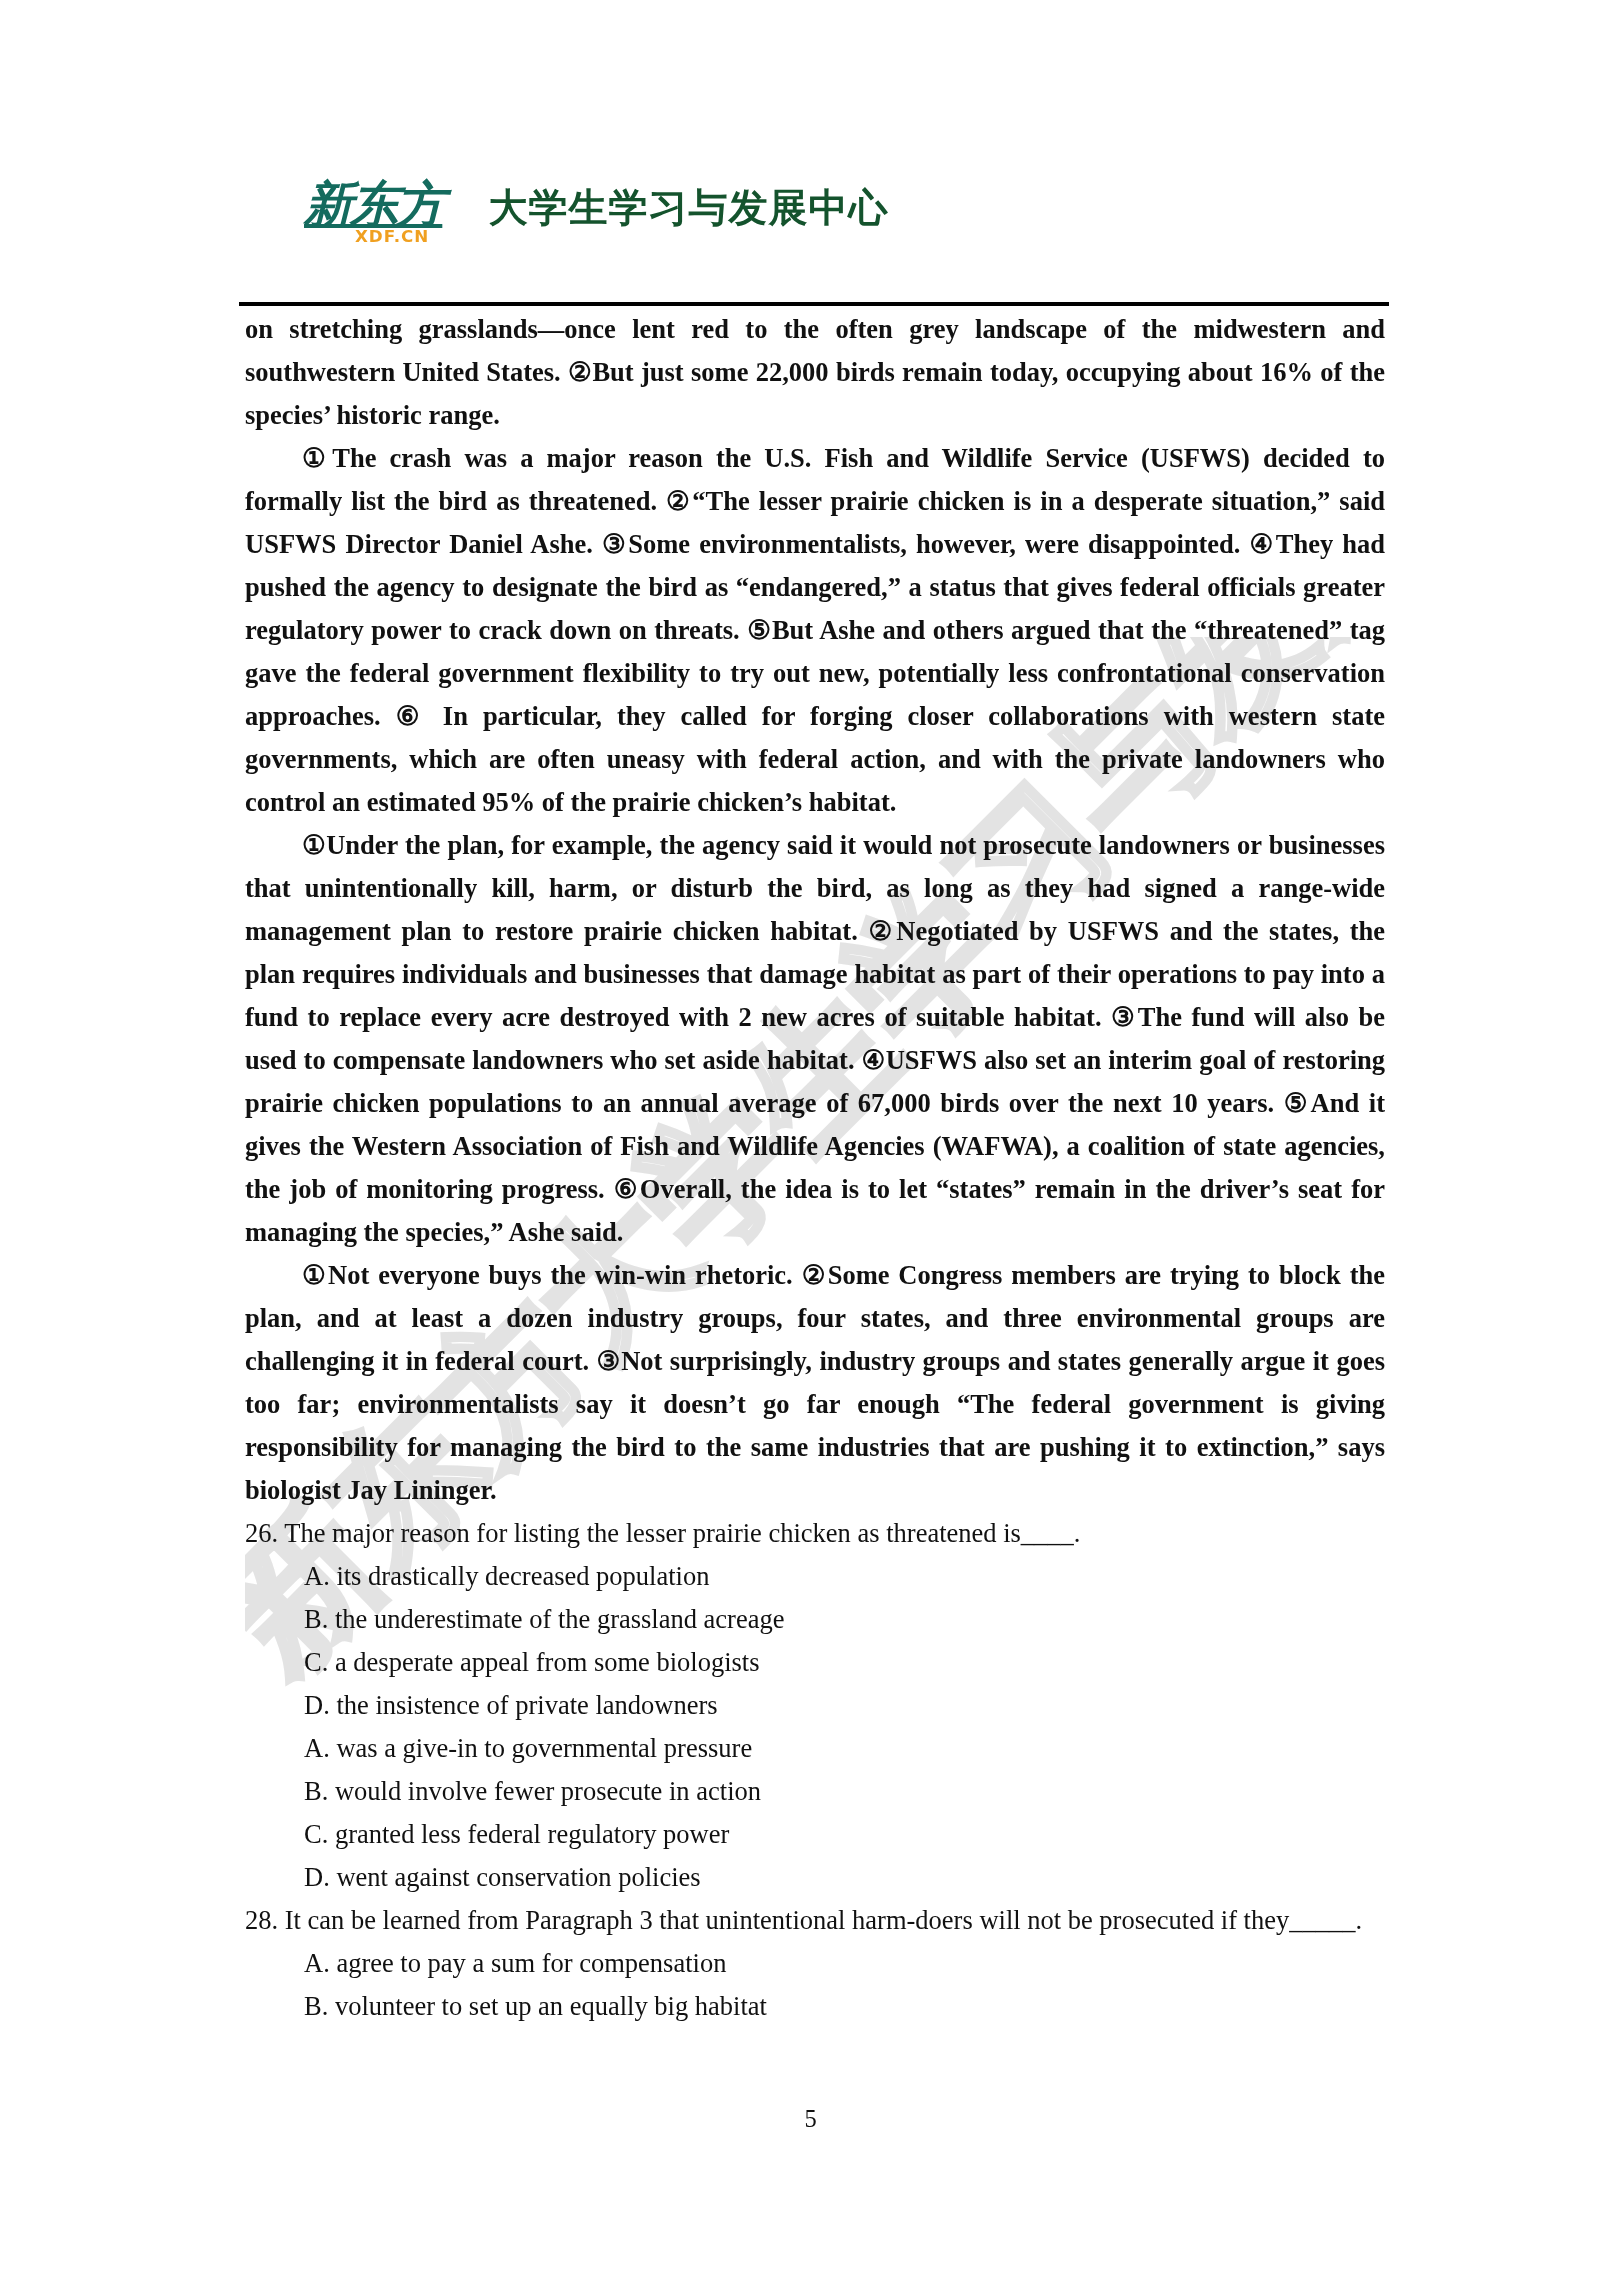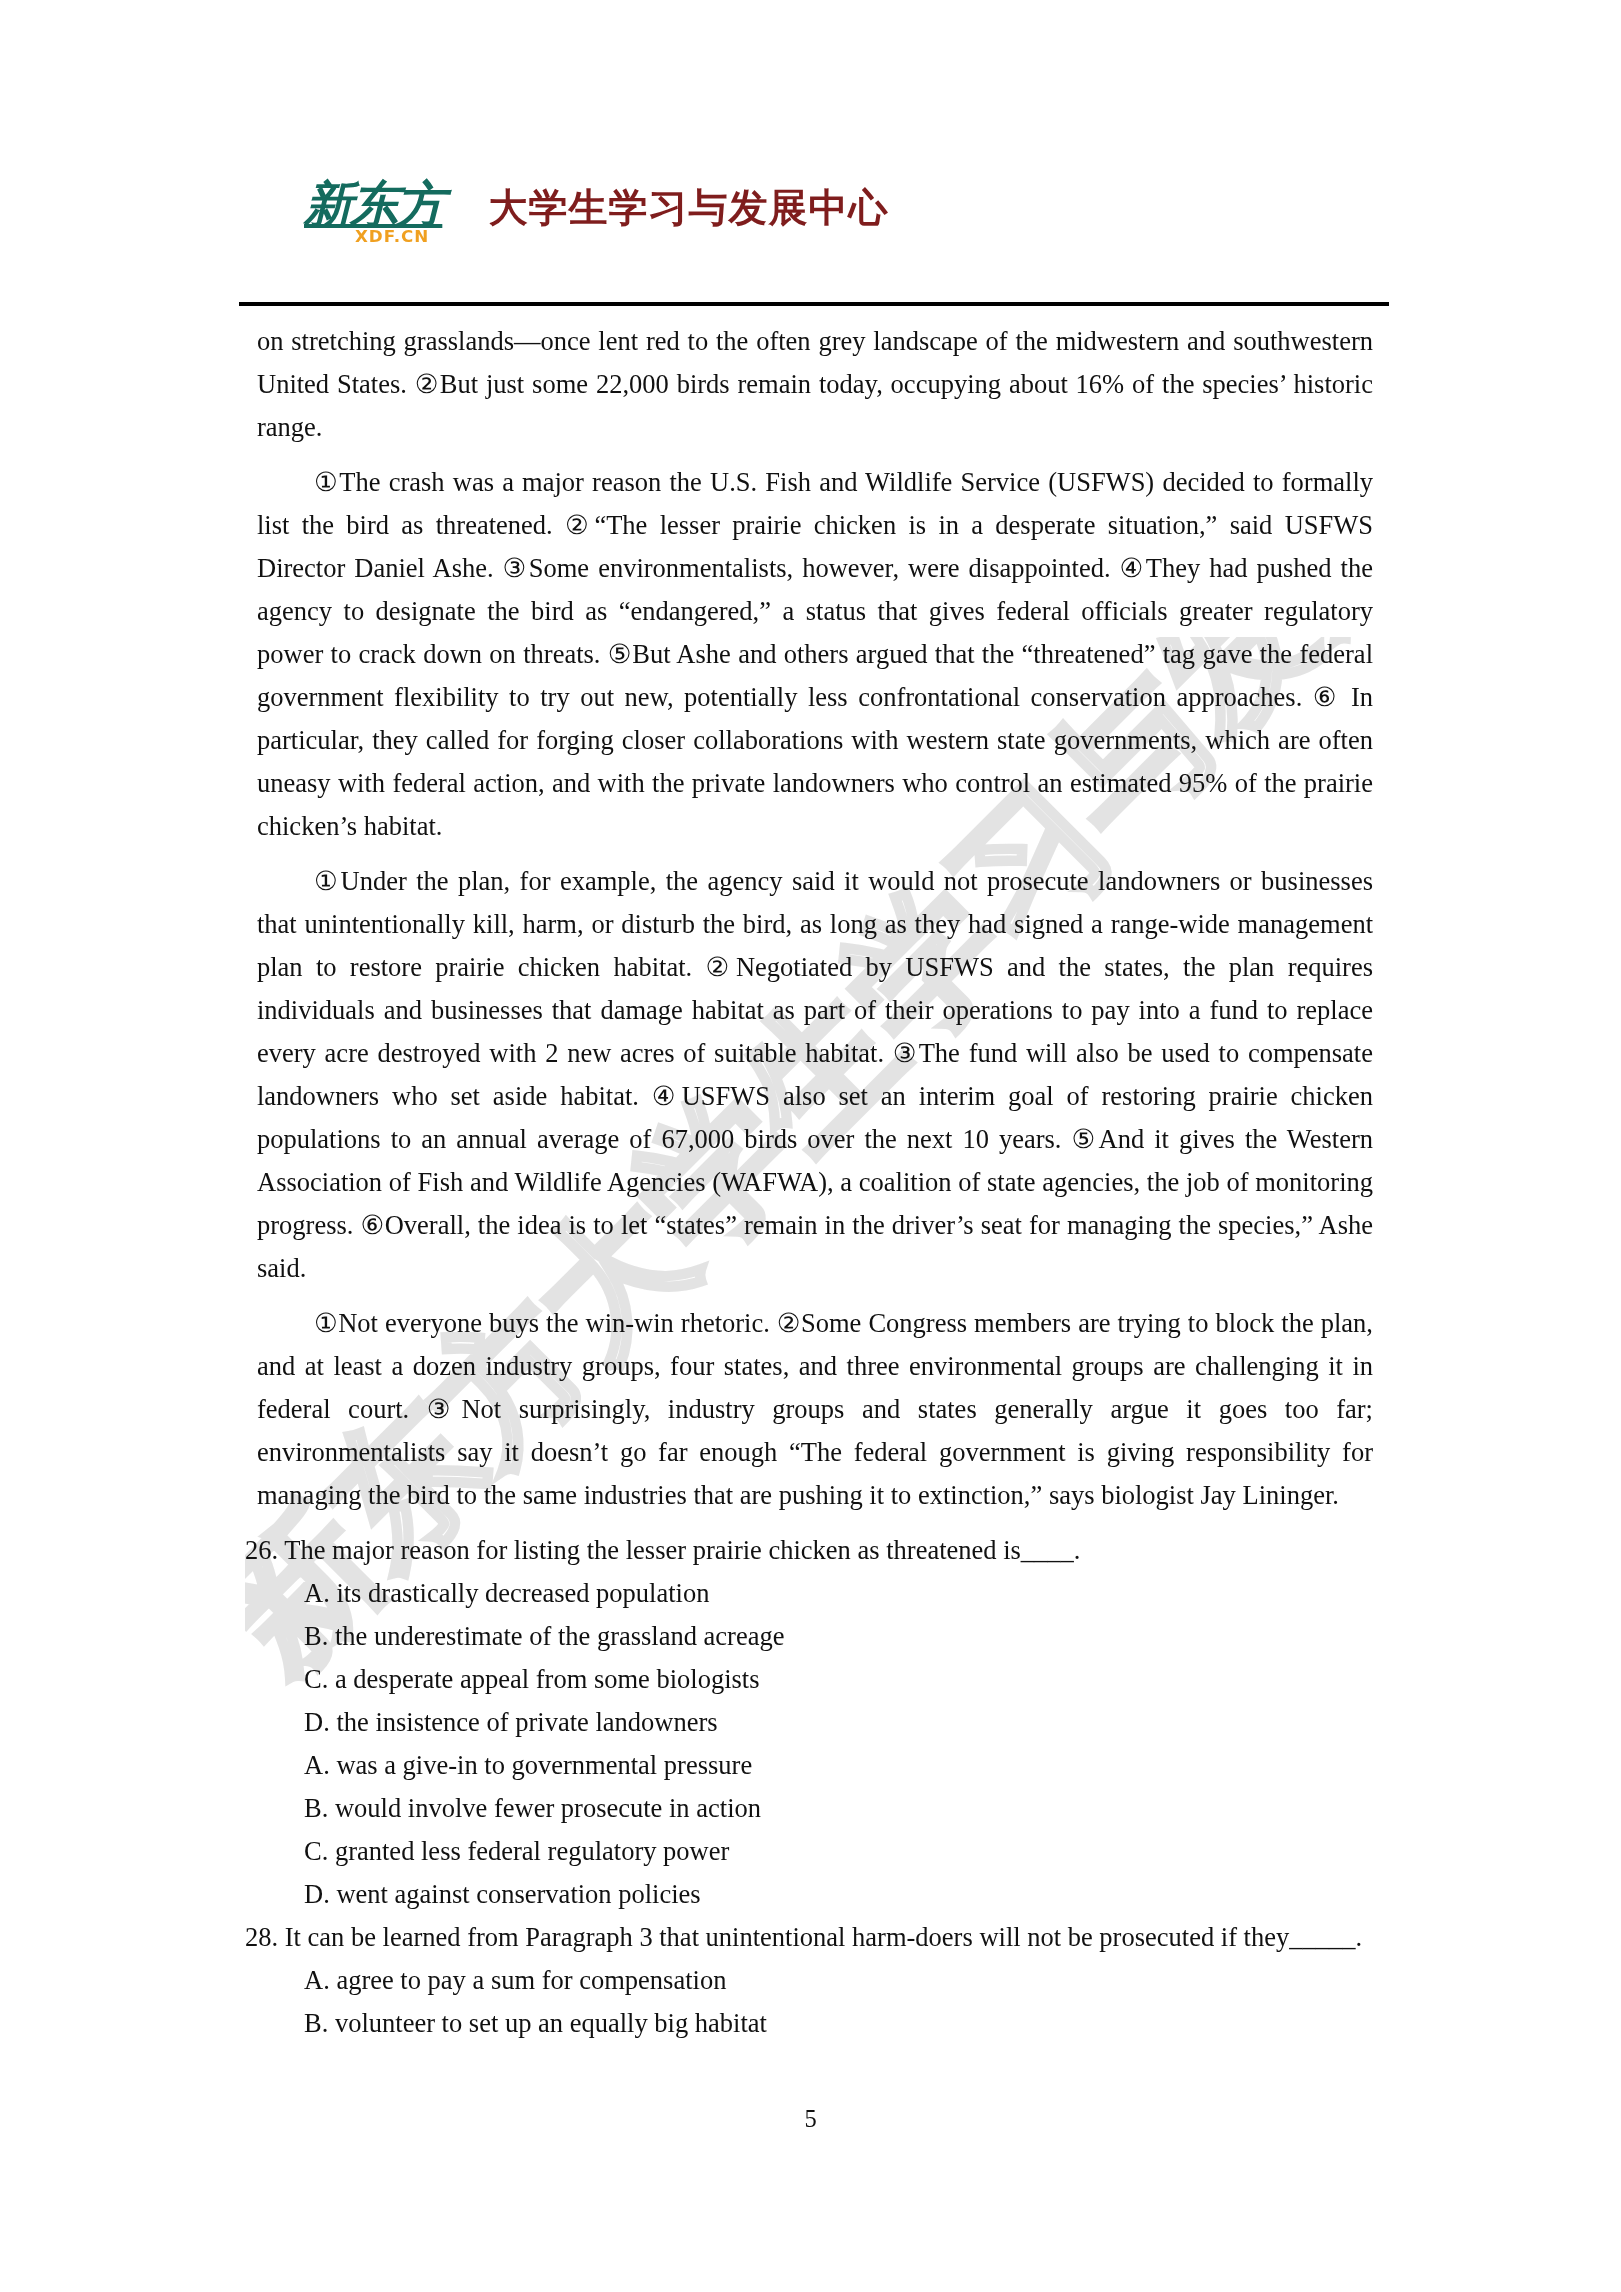--- a/index.html
+++ b/index.html
@@ -45,43 +45,44 @@
     line-height: 17.6px;
     color: #f0a020;
     letter-spacing: 1px;
   }
   .header-title {
     margin-left: 27.4px;
     margin-top: -9.8px;
     font-family: "DejaVu Sans", sans-serif;
     font-weight: bold;
     font-size: 39px;
-    color: #7f1d1d;
+    color: #14532d;
     letter-spacing: 1px;
   }
   .rule {
     position: absolute;
     left: 239px;
     width: 1150px;
     top: 302px;
     height: 3.9px;
     background: #000000;
   }
   .content {
     position: absolute;
     left: 245px;
     top: 308px;
     width: 1140px;
     font-size: 26.5px;
     line-height: 43px;
   }
   .para {
-    margin: 12px;
+    margin: 0;
     text-align: justify;
     text-align-last: left;
+    font-weight: bold;
   }
   .indent { text-indent: 57px; }
   .question { margin: 0; }
   .q-stem {
     padding-left: 57px;
     text-indent: -57px;
     text-align: justify;
     text-align-last: left;
   }
   .option { padding-left: 59px; }

